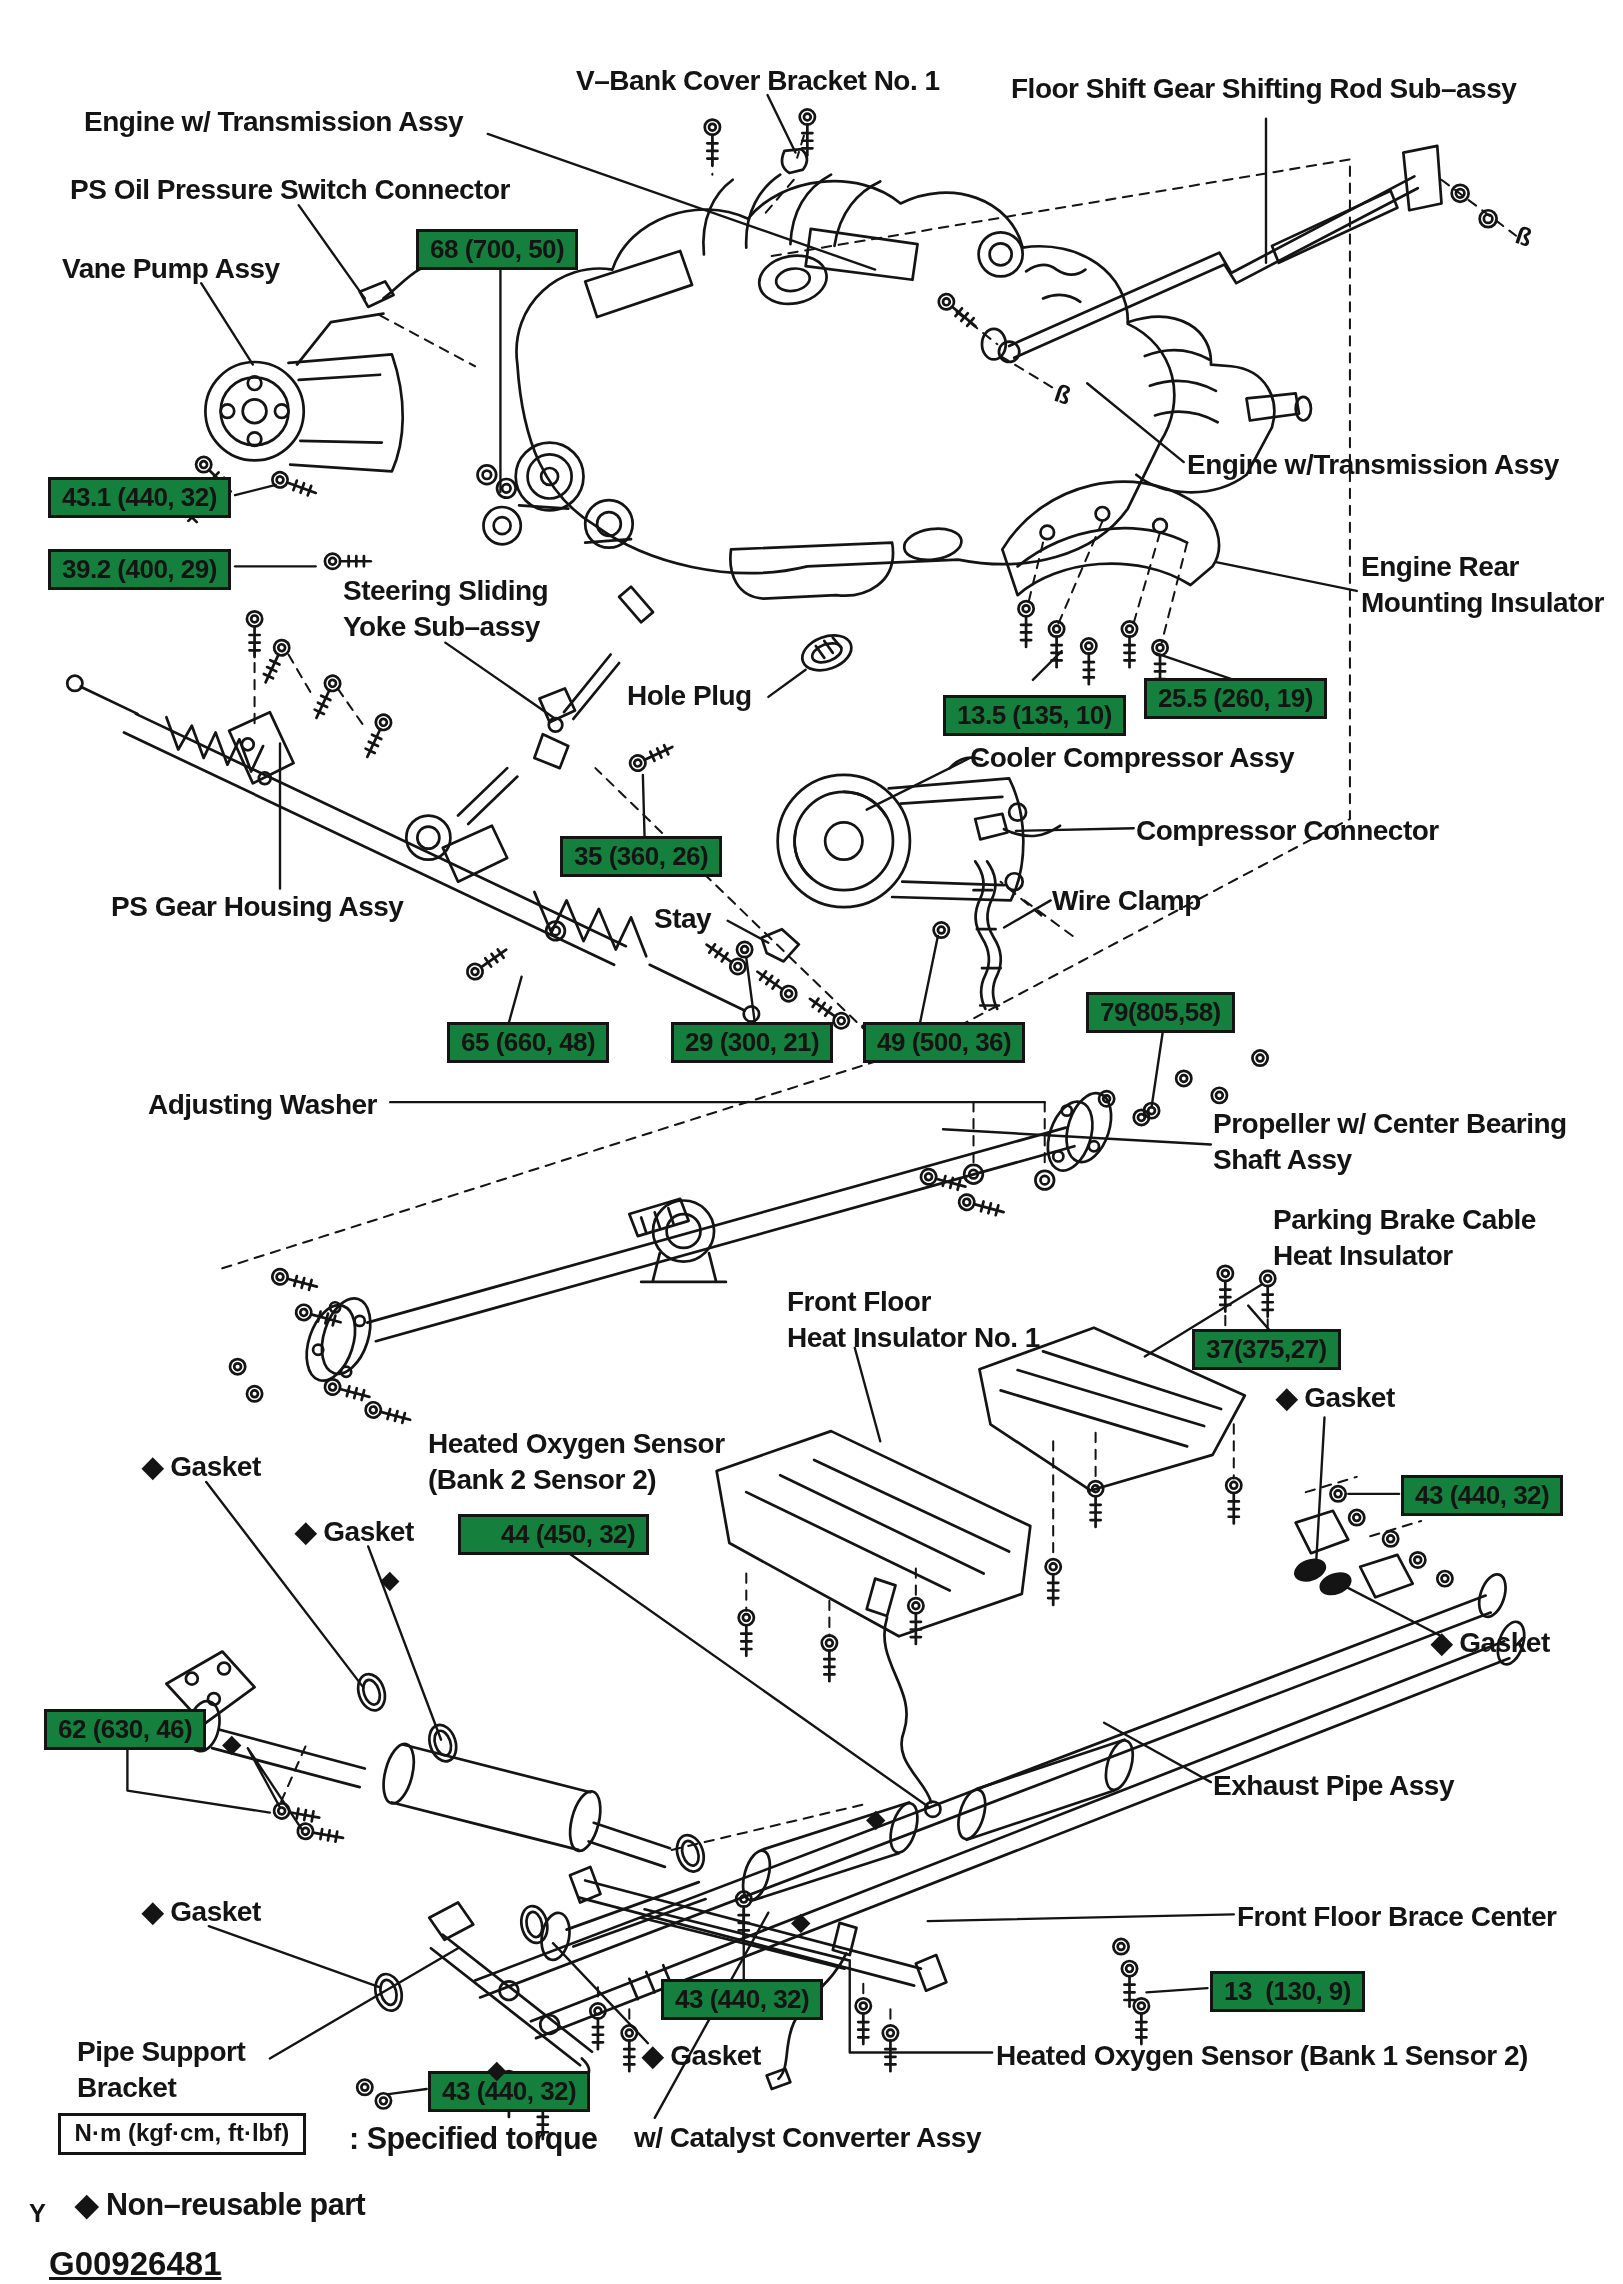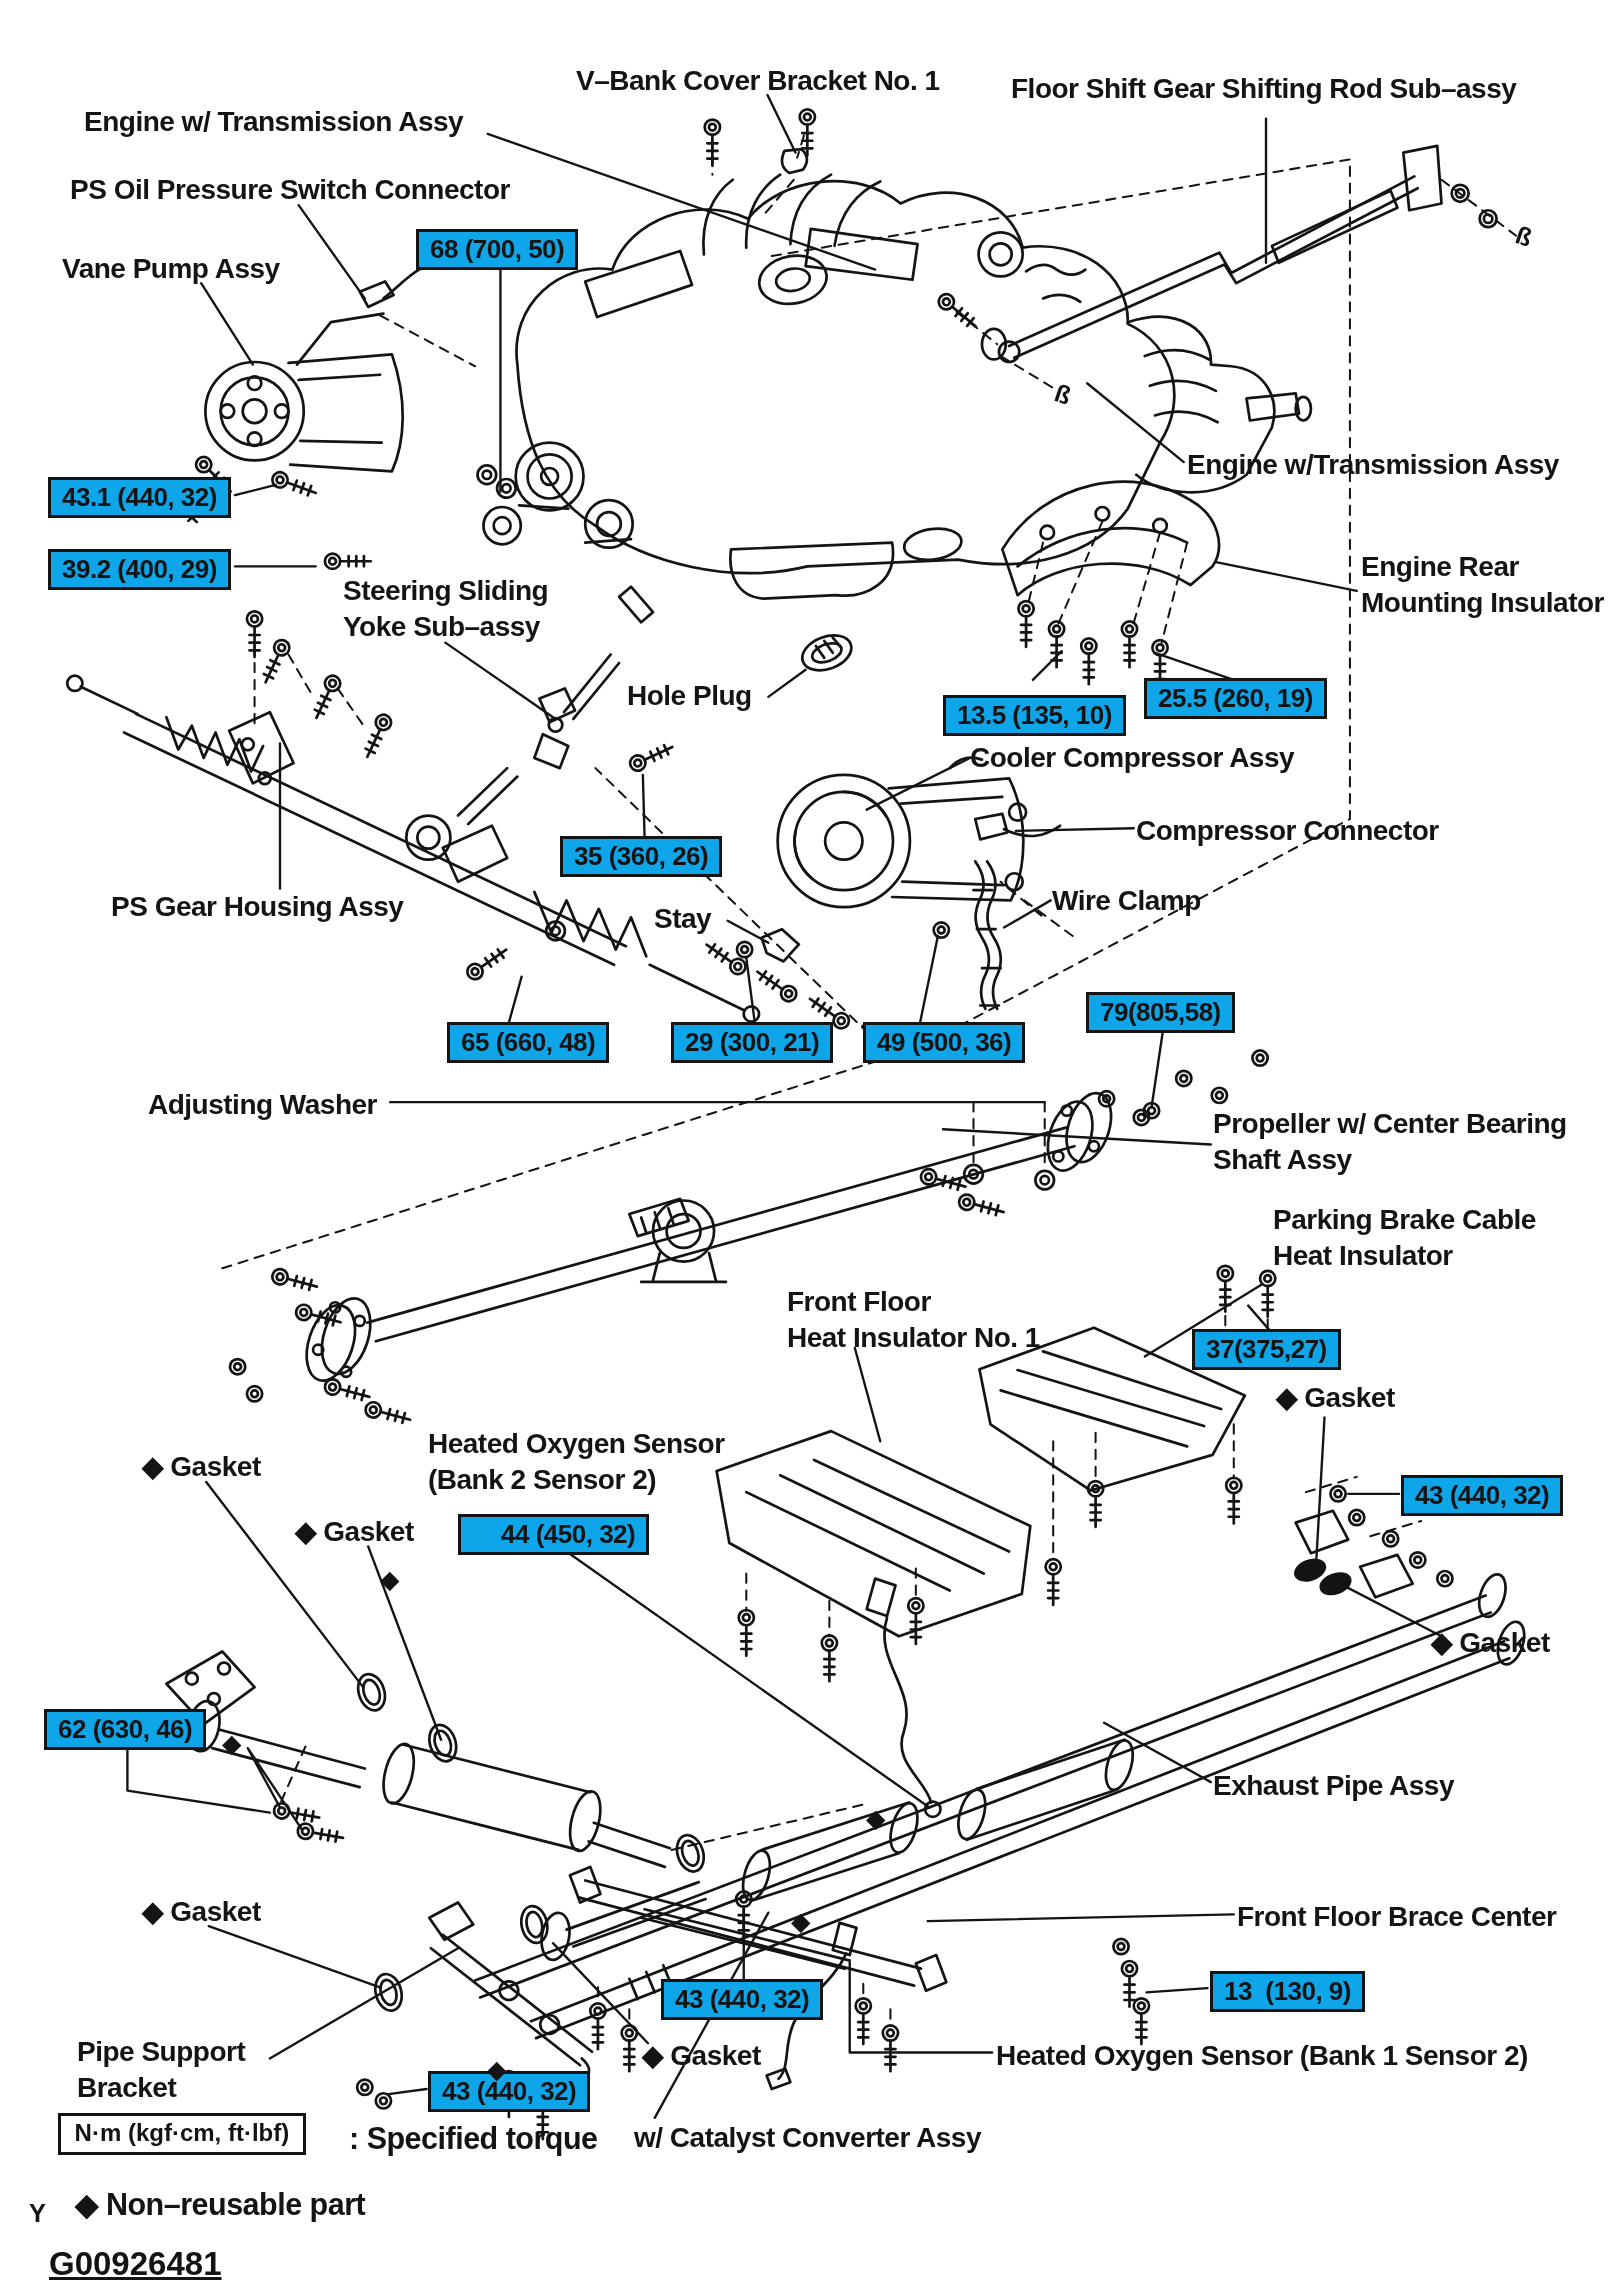--- a/index.html
+++ b/index.html
@@ -8,21 +8,21 @@
     font-family:"Liberation Sans", sans-serif;color:#141414;overflow:hidden;
   }
   #art-layer{position:absolute;left:0;top:0;width:1624px;height:2284px;}
   #annotation-layer{position:absolute;left:0;top:0;width:1624px;height:2284px;}
   .plabel{
     position:absolute;font-weight:700;font-size:28px;line-height:1.3;
     letter-spacing:-0.5px;white-space:pre-line;
   }
   .tbox{
     position:absolute;font-weight:700;font-size:26px;line-height:1.1;
-    border:3px solid #141414;background:#0ea5e9;padding:2.5px 11px 4.2px;
+    border:3px solid #141414;background:#15803d;padding:2.5px 11px 4.2px;
     white-space:pre;letter-spacing:-0.5px;
   }
   .dmark{position:absolute;font-size:25.4px;line-height:1;}
   .clip{position:absolute;font-weight:700;font-size:25.4px;transform:rotate(18deg);}
   .legend-unit{
     position:absolute;left:58px;top:2113px;font-weight:700;font-size:24px;
     border:3px solid #141414;padding:3.4px 13.6px 5.1px;background:#fff;white-space:pre;
   }
   .legend-spec{position:absolute;left:349px;top:2121px;font-weight:700;font-size:30.5px;letter-spacing:-0.5px;}
   .legend-nonreusable{position:absolute;left:75px;top:2187px;font-weight:700;font-size:30.5px;letter-spacing:-0.5px;}

